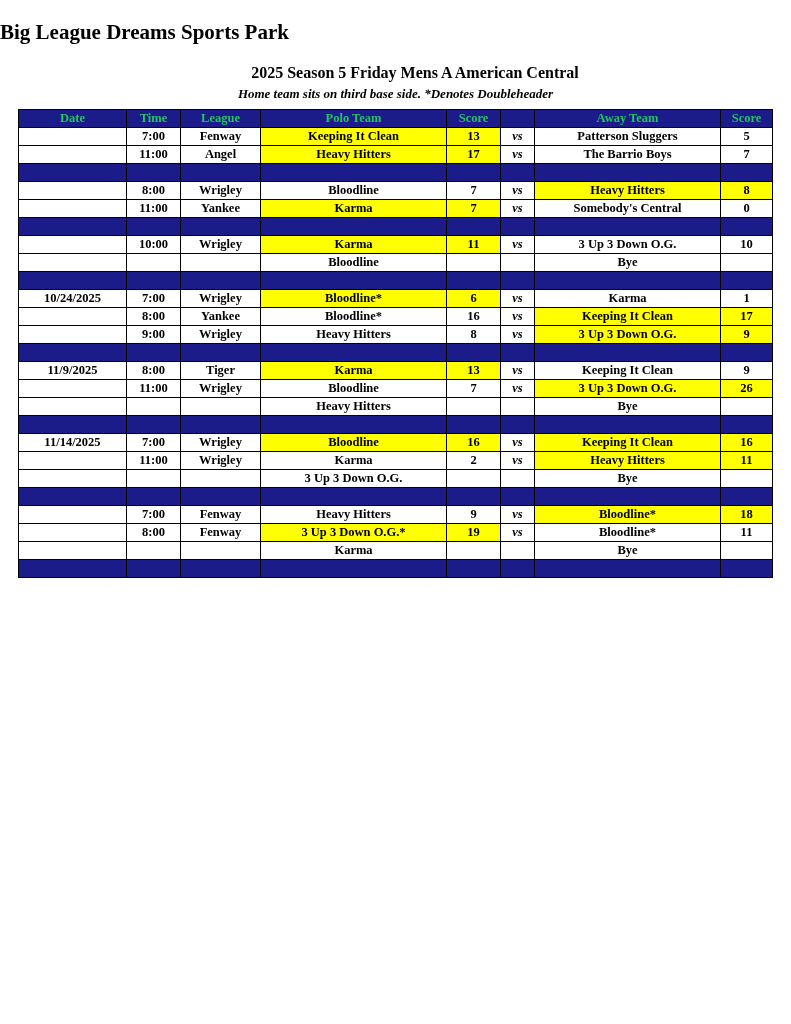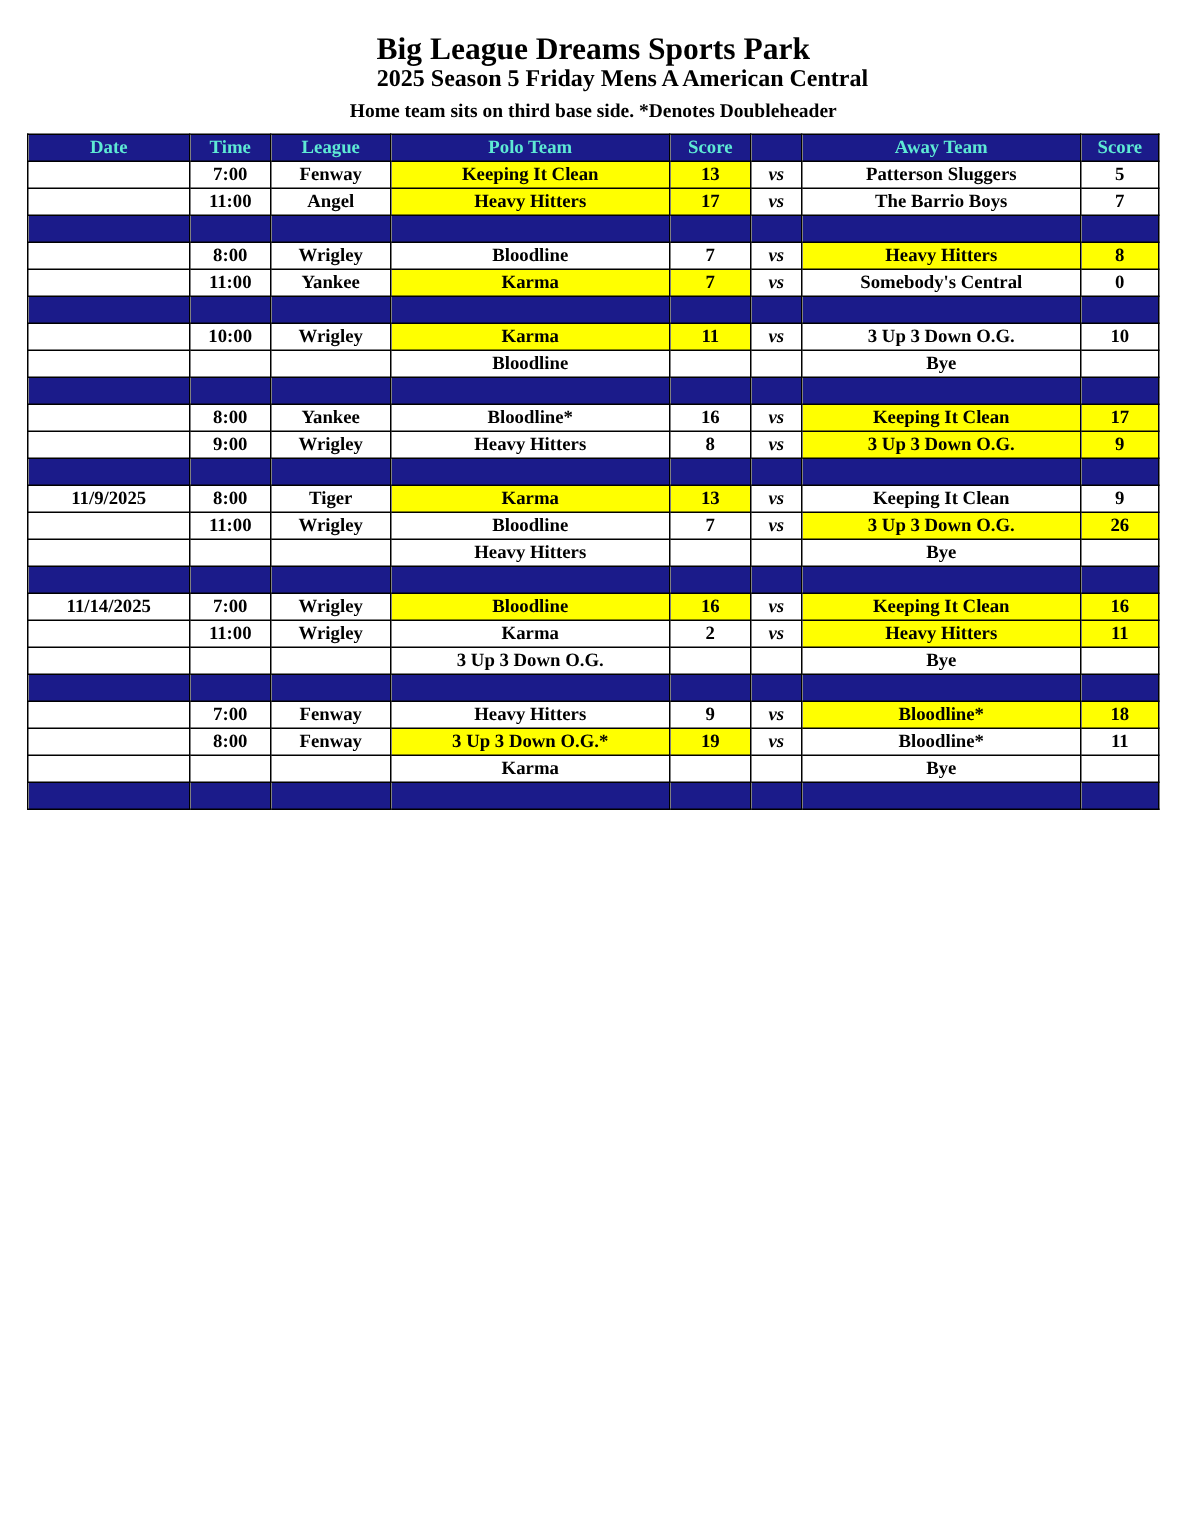--- a/index.html
+++ b/index.html
@@ -12,36 +12,37 @@
     font-family: "Liberation Serif", serif;
     color: #000;
   }
   .page {
     width: 791px;
     height: 1024px;
     padding-top: 20px;
     overflow: hidden;
   }
   .title1 {
-    text-align: center;
+    text-align: left;
     font-size: 21px;
     font-weight: bold;
     line-height: 1.15;
   }
   .title2 {
     text-align: center;
     font-size: 16px;
     font-weight: bold;
-    margin-top: 0;
+    margin-top: 20px;
     padding-left: 39px;
   }
   .note {
     text-align: center;
     font-size: 13px;
     font-weight: bold;
+    font-style: italic;
     margin-top: 4px;
   }
   table.sched {
     border-collapse: collapse;
     table-layout: fixed;
     width: 754px;
     margin: 7px auto 0 auto;
   }
   table.sched th, table.sched td {
     border: 1px solid #000;
@@ -49,21 +50,21 @@
     padding: 0 2px;
     font-weight: bold;
     font-size: 12.5px;
     text-align: center;
     vertical-align: middle;
     white-space: nowrap;
     overflow: hidden;
   }
   table.sched thead th {
     background: #1b1b8a;
-    color: #5eead4;
+    color: #22c55e;
     font-size: 12.5px;
   }
   tr.sep td {
     background: #1b1b8a;
   }
   td.hl {
     background: #ffff00;
   }
   td.vs {
     font-style: italic;
@@ -186,20 +187,30 @@
           <td></td>
           <td></td>
           <td></td>
           <td></td>
           <td></td>
           <td></td>
           <td></td>
           <td></td>
         </tr>
         <tr>
+          <td>10/24/2025</td>
+          <td>7:00</td>
+          <td>Wrigley</td>
+          <td class="hl">Bloodline*</td>
+          <td class="hl">6</td>
+          <td class="vs">vs</td>
+          <td>Karma</td>
+          <td>1</td>
+        </tr>
+        <tr>
           <td></td>
           <td>8:00</td>
           <td>Yankee</td>
           <td>Bloodline*</td>
           <td>16</td>
           <td class="vs">vs</td>
           <td class="hl">Keeping It Clean</td>
           <td class="hl">17</td>
         </tr>
         <tr>

